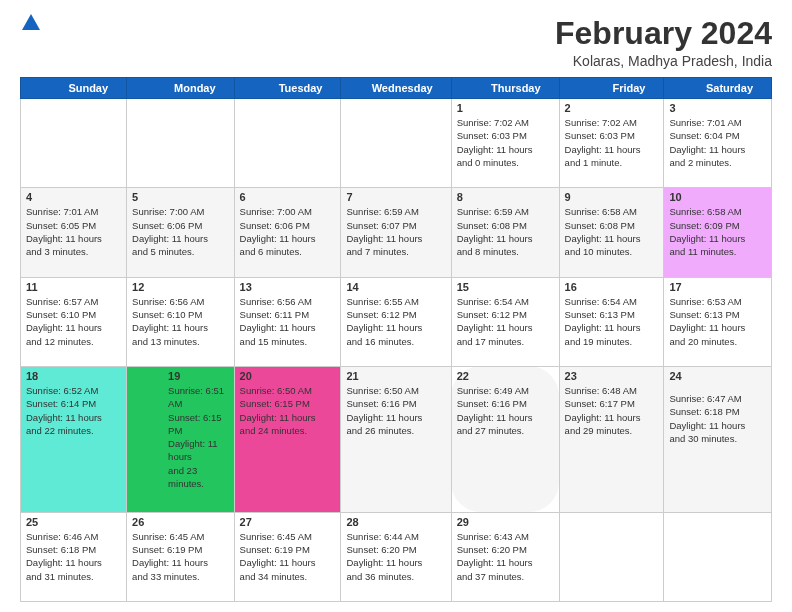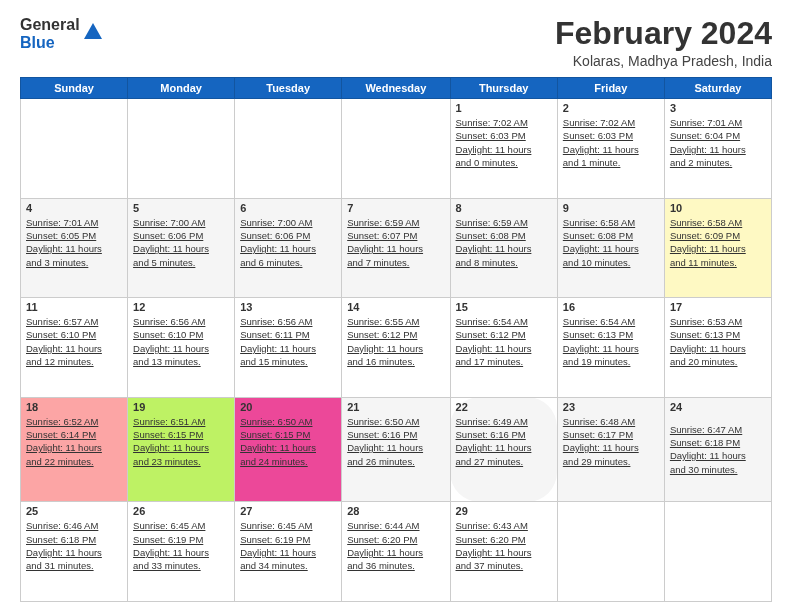--- a/index.html
+++ b/index.html
@@ -40,22 +40,22 @@
     }
     .calendar {
       flex: 1;
       border-collapse: collapse;
       width: 100%;
       font-size: 10px;
     }
     .calendar th {
       background: #1565c0;
       color: #fff;
-      padding: 4px 0;
-      text-align: center;
+      padding: 4px 18px;
+      text-align: right;
       font-size: 11px;
       font-weight: bold;
       border: 1px solid #1255a0;
     }
     .calendar td {
       border: 1px solid #ccc;
       vertical-align: top;
       padding: 3px 5px;
       width: 113px;
       height: 78px;
@@ -68,21 +68,20 @@
       font-weight: bold;
       font-size: 11px;
       color: #333;
       display: block;
       margin-bottom: 2px;
     }
     .day-info {
       color: #333;
       font-size: 9.5px;
       line-height: 1.4;
-      text-decoration: underline;
     }
     .empty-cell {
       background: #fff !important;
     }
     .logo-wrapper {
       display: flex;
       align-items: center;
       gap: 2px;
     }
     .logo-text-block {
@@ -102,24 +101,20 @@
     .logo-svg {
       margin-top: -4px;
     }
   </style>
 </head>
 <body>
 
 <div class="page">
   <div class="header">
     <div class="logo-wrapper">
-      <div class="logo-text-block">
-        <span class="logo-line1">General</span>
-        <span class="logo-line2">Blue</span>
-      </div>
       <svg class="logo-svg" width="22" height="22" viewBox="0 0 22 22">
         <polygon points="11,2 20,18 2,18" fill="#1565c0"></polygon>
       </svg>
     </div>
     <div class="title-block">
       <div class="main-title">February 2024</div>
       <div class="subtitle">Kolaras, Madhya Pradesh, India</div>
     </div>
   </div>
 
@@ -199,21 +194,21 @@
 Daylight: 11 hours
 and 8 minutes.</div>
           </td>
           <td style="background: rgb(245, 245, 245);">
             <span class="day-num">9</span>
             <div class="day-info" style="white-space: pre-line;">Sunrise: 6:58 AM
 Sunset: 6:08 PM
 Daylight: 11 hours
 and 10 minutes.</div>
           </td>
-          <td style="background: #fef9c3;">
+          <td style="background: #f0abfc;">
             <span class="day-num">10</span>
             <div class="day-info" style="white-space: pre-line;">Sunrise: 6:58 AM
 Sunset: 6:09 PM
 Daylight: 11 hours
 and 11 minutes.</div>
           </td>
         </tr>
         <tr>
           <td>
             <span class="day-num">11</span>
@@ -259,28 +254,28 @@
           </td>
           <td>
             <span class="day-num">17</span>
             <div class="day-info" style="white-space: pre-line;">Sunrise: 6:53 AM
 Sunset: 6:13 PM
 Daylight: 11 hours
 and 20 minutes.</div>
           </td>
         </tr>
         <tr>
-          <td style="background: #fca5a5;">
+          <td style="background: #5eead4;">
             <span class="day-num">18</span>
             <div class="day-info" style="white-space: pre-line;">Sunrise: 6:52 AM
 Sunset: 6:14 PM
 Daylight: 11 hours
 and 22 minutes.</div>
           </td>
-          <td style="background: #bef264;">
+          <td style="background: #22c55e; padding-left: 41px;">
             <span class="day-num">19</span>
             <div class="day-info" style="white-space: pre-line;">Sunrise: 6:51 AM
 Sunset: 6:15 PM
 Daylight: 11 hours
 and 23 minutes.</div>
           </td>
           <td style="background: #ec4899;">
             <span class="day-num">20</span>
             <div class="day-info" style="white-space: pre-line;">Sunrise: 6:50 AM
 Sunset: 6:15 PM

